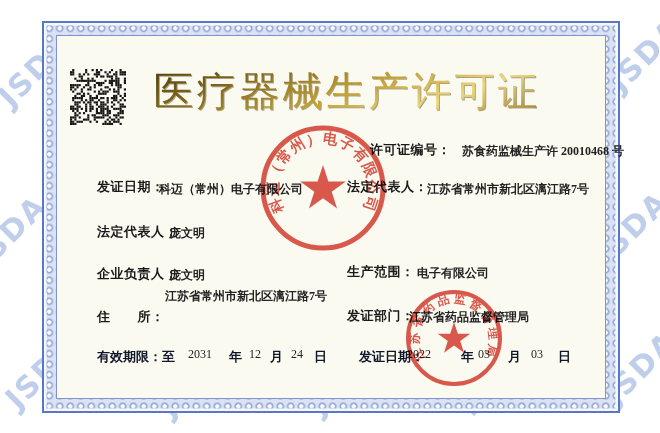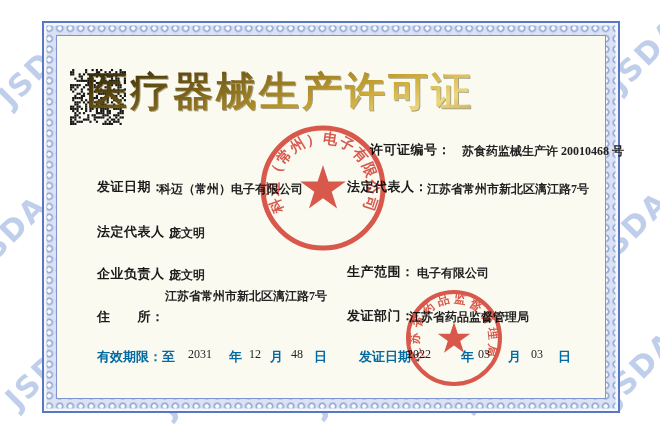--- a/index.html
+++ b/index.html
@@ -30,39 +30,39 @@
   }
   .cert-inner{
     position:absolute;inset:12px;background:#fbfaf1;border:1px solid #7e93d0;
   }
 
   
   .qr{position:absolute;left:13px;top:33px;width:56px;height:56px;}
 
   
   .title{
-    position:absolute;left:30px;top:28px;width:520px;
-    font-size:40px;font-weight:bold;letter-spacing:3px;white-space:nowrap;
+    position:absolute;left:30px;top:28px;width:520px;text-align:center;
+    font-size:40px;font-weight:normal;letter-spacing:3px;white-space:nowrap;
     background:linear-gradient(160deg,#352a06 4%,#7d641a 28%,#c8a533 52%,#ecd87f 68%,#8d701b 92%);
     -webkit-background-clip:text;background-clip:text;color:transparent;
     filter:drop-shadow(1px 1px 0 rgba(70,55,8,0.45));
   }
 
   
   .lbl{
     position:absolute;font-size:13px;font-weight:bold;color:#191919;
     letter-spacing:0.5px;white-space:nowrap;
   }
   .val{
     position:absolute;font-size:12px;color:#222;
     font-family:"Liberation Serif",serif;white-space:nowrap;font-weight:bold;
   }
   .row{position:absolute;white-space:nowrap;}
   .row .piece{position:absolute;top:0;}
-  .row .u{font-size:13px;font-weight:bold;color:#0369a1;}
+  .row .u{font-size:13px;font-weight:bold;color:#0f172a;}
   .row .n{font-size:12px;font-family:"Liberation Serif",serif;color:#222;top:-1px;}
 
   
   .seal{position:absolute;mix-blend-mode:multiply;opacity:0.84;z-index:5;}
   .seal text{font-family:"Liberation Sans",sans-serif;font-weight:bold;}
 </style>
 </head>
 <body>
 
 <div class="page">
@@ -415,21 +415,21 @@
       <div class="lbl" style="left:290px;top:271px">发证部门：</div>
       <div class="val" style="left:352px;top:273px">江苏省药品监督管理局</div>
 
       <div class="row" style="left:40px;top:312px">
         <span class="piece u" style="left:0">有效期限：</span>
         <span class="piece u" style="left:65px">至</span>
         <span class="piece n" style="left:91px">2031</span>
         <span class="piece u" style="left:132px">年</span>
         <span class="piece n" style="left:152px">12</span>
         <span class="piece u" style="left:173px">月</span>
-        <span class="piece n" style="left:194px">48</span>
+        <span class="piece n" style="left:194px">24</span>
         <span class="piece u" style="left:217px">日</span>
       </div>
 
       <div class="row" style="left:290px;top:312px">
         <span class="piece u" style="left:12px">发证日期：</span>
         <span class="piece n" style="left:60px">2022</span>
         <span class="piece u" style="left:114px">年</span>
         <span class="piece n" style="left:131px">03</span>
         <span class="piece u" style="left:161px">月</span>
         <span class="piece n" style="left:184px">03</span>

